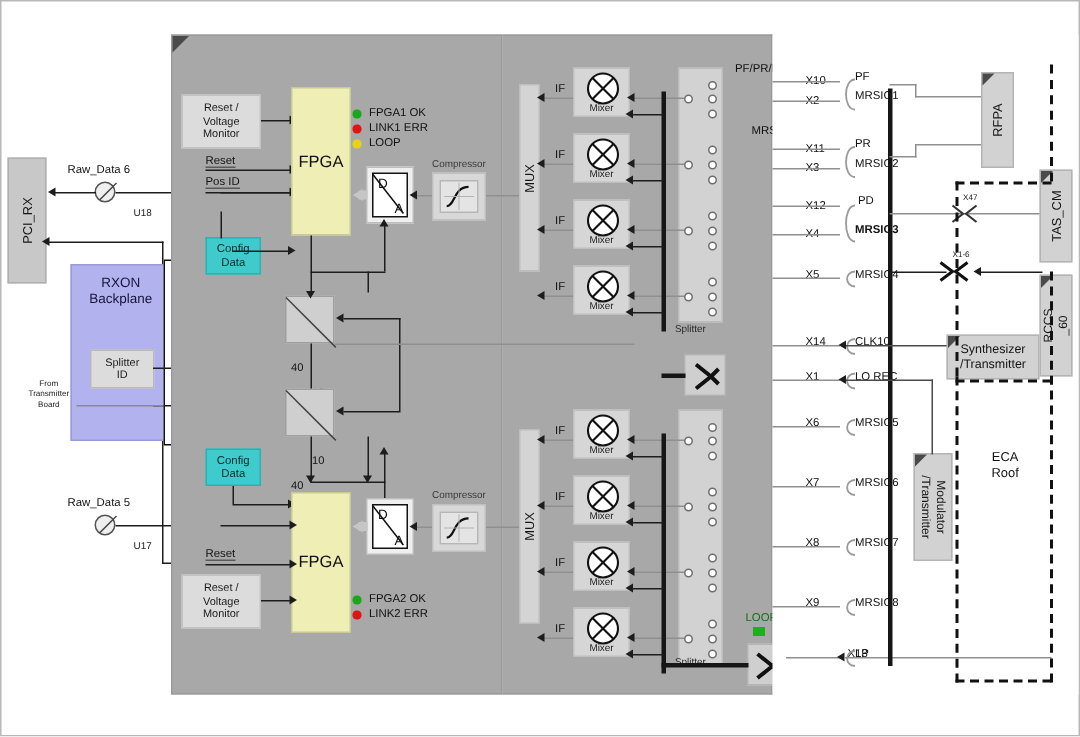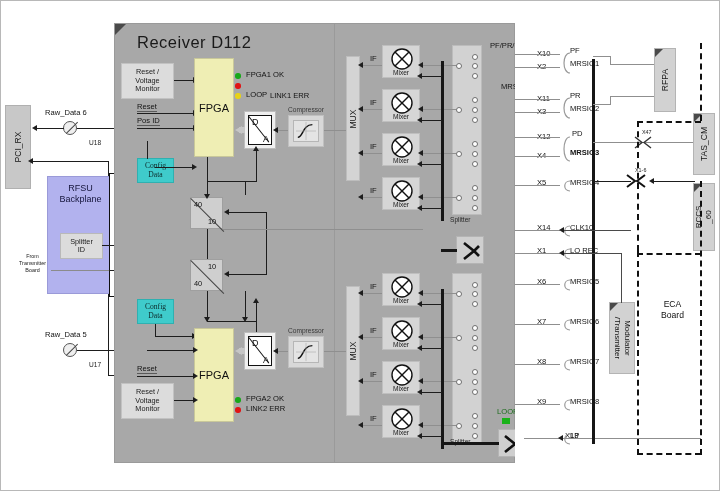--- a/index.html
+++ b/index.html
@@ -10,36 +10,36 @@
   
   .rx-board{background:#a8a8a8;border:1px solid #9a9a9a;}
   .corner-tri{position:absolute;left:0;top:0;width:0;height:0;
               border-left:11px solid #4a4a4a;border-bottom:11px solid transparent;}
   .ttl{font-size:16.5px;color:#1a1a1a;letter-spacing:.5px;}
   .gblk{background:#dcdcdc;border:1px solid #c2c2c2;display:flex;align-items:center;
         justify-content:center;text-align:center;font-size:7.3px;color:#1c1c1c;line-height:1.18;}
   .fpga{background:#efeeb4;border:1px solid #c9c89a;display:flex;align-items:center;
         justify-content:center;font-size:11px;color:#111;}
   .cfg{background:#3fcbcb;border:1px solid #2fb0b0;display:flex;align-items:center;
-       justify-content:center;text-align:center;font-size:7.6px;color:#0d2b2b;line-height:1.15;font-family:Liberation Serif, serif;}
+       justify-content:center;text-align:center;font-size:7.6px;color:#0d2b2b;line-height:1.15;}
   .bkpl{background:#b2b2ee;border:1px solid #9a9ad8;font-size:9px;color:#16163c;
         text-align:center;padding-top:6px;line-height:1.25;}
   .posid{background:#dcdcdc;border:1px solid #b9b9b9;display:flex;align-items:center;
          justify-content:center;text-align:center;font-size:7.3px;color:#1c1c1c;line-height:1.15;}
   .pciblk{background:#c8c8c8;border:1px solid #b0b0b0;}
   .vlab{position:absolute;left:50%;top:50%;transform:translate(-50%,-50%) rotate(-90deg);
         white-space:nowrap;font-size:8.6px;color:#151515;}
   .vlab2{position:absolute;left:50%;top:50%;transform:translate(-50%,-50%) rotate(90deg);
          white-space:nowrap;font-size:8px;color:#151515;text-align:center;line-height:1.2;}
   .mux{background:#d4d4d4;border:1px solid #bdbdbd;}
   .mixer{background:#d6d6d6;border:1px solid #bfbfbf;}
   .mixlab{position:absolute;left:0;right:0;bottom:1px;text-align:center;font-size:6.6px;color:#222;}
   .splt{background:#d2d2d2;border:1px solid #bcbcbc;}
   .atten{background:#cfcfcf;border:1px solid #9f9f9f;}
-  .att-n{position:absolute;font-size:7.4px;color:#111;}
+  .att-n{position:absolute;font-size:7.4px;color:#111;margin-top:40px;}
   .da{background:#efefef;border:1px solid #bdbdbd;}
   .dain{position:absolute;left:3px;top:3px;right:3px;bottom:3px;border:1.4px solid #111;background:#fff;}
   .comp{background:#d8d8d8;border:1px solid #c0c0c0;}
   .compin{position:absolute;left:4px;top:4px;right:4px;bottom:4px;border:1px solid #b6b6b6;background:#e4e4e4;}
   .swbox{background:#cfcfcf;border:1px solid #b4b4b4;}
   .conn{background:#d8d8d8;border:1px solid #b5b5b5;}
   .ext{background:#d2d2d2;border:1px solid #b4b4b4;}
   
   .lbl{position:absolute;font-size:7.6px;color:#121212;white-space:nowrap;}
   .lbl-s{position:absolute;font-size:6.6px;color:#1a1a1a;white-space:nowrap;}
@@ -104,21 +104,21 @@
     <div class="abs" style="left:9px;top:4px;width:0;height:8px;border-left:1.4px solid #111;"></div>
   </div>
   <span class="lbl-s" style="left:88px;top:360px;">U17</span>
 
   <div class="hlb" style="left:30px;top:160px;width:78px;"></div>
   <div class="ar-l" style="left:27px;top:157px;"></div>
   <div class="vlb" style="left:107px;top:160px;height:215px;"></div>
   <div class="hlb" style="left:107px;top:374px;width:18px;"></div>
 
   <div class="abs bkpl" style="left:46px;top:175px;width:67px;height:118px;">
-    <div style="white-space:pre-line;">RFSU
+    <div style="white-space:pre-line;">RXON
 Backplane</div>
   </div>
   <div class="abs" style="left:108px;top:172px;width:11px;height:124px;background:#fff;border:1.8px solid #101010;"></div>
   <div class="abs posid" style="left:59px;top:232px;width:43px;height:26px;">
     <span style="white-space:pre-line;">Splitter
 ID</span>
   </div>
   <div class="hlb" style="left:101px;top:244px;width:37px;"></div>
   <div class="ar-r" style="left:137px;top:241px;"></div>
   <span class="lbl" style="left:122px;top:232px;">Pos ID</span>
@@ -128,21 +128,20 @@
 
   <span class="lbl-t" style="left:18px;top:252px;white-space:pre-line;line-height:1.3;text-align:center;">From
 Transmitter
 Board</span>
   <div class="hl" style="left:50px;top:269px;width:58px;border-top:1.3px solid #8b8b8b;"></div>
 
   <div class="abs rx-board" style="left:113px;top:22px;width:221px;height:440px;">
     <div class="corner-tri"></div>
   </div>
   <div class="abs rx-board" style="left:334px;top:22px;width:180px;height:440px;border-left:none;"></div>
-  <span class="ttl abs" style="left:136px;top:32px;">Receiver  D112</span>
 
   <div class="abs gblk" style="left:120px;top:62px;width:53px;height:36px;">
     <span style="white-space:pre-line;">Reset /
 Voltage
 Monitor</span>
   </div>
   <div class="hlb" style="left:173px;top:79px;width:20px;"></div>
   <div class="ar-r" style="left:192px;top:76px;"></div>
 
   <span class="lbl und" style="left:136px;top:101px;">Reset</span>
@@ -153,21 +152,21 @@
   <div class="ar-r" style="left:192px;top:124px;"></div>
   <div class="hlb" style="left:146px;top:127px;width:47px;"></div>
 
   <div class="abs fpga" style="left:193px;top:57px;width:40px;height:99px;">
     <span>FPGA</span>
   </div>
 
   <div class="led" style="left:234px;top:72px;background:#19a819;"></div>
   <span class="lbl" style="left:245px;top:69px;">FPGA1 OK</span>
   <div class="led" style="left:234px;top:82px;background:#e01414;"></div>
-  <span class="lbl" style="left:245px;top:90px;margin-left:24px;">LINK1 ERR</span>
+  <span class="lbl" style="left:245px;top:79px;">LINK1 ERR</span>
   <div class="led" style="left:234px;top:92px;background:#e8d216;"></div>
   <span class="lbl" style="left:245px;top:89px;">LOOP</span>
 
   <div class="abs cfg" style="left:136px;top:157px;width:37px;height:25px;">
     <span style="white-space:pre-line;">Config
 Data</span>
   </div>
   <div class="vlb" style="left:146px;top:140px;height:18px;"></div>
   <div class="hlb" style="left:146px;top:140px;width:0px;"></div>
   <div class="vlb" style="left:154px;top:166px;height:0;"></div>
@@ -610,35 +609,40 @@
   </div>
   <div class="hlb" style="left:652px;top:180px;width:42px;"></div>
   <div class="ar-l" style="left:648px;top:177px;"></div>
   <div class="hlb" style="left:592px;top:180px;width:38px;"></div>
   <svg style="position:absolute;left:624px;top:172px;" width="22" height="16">
     <path d="M2 2 L10 8 L2 14" stroke="#111" stroke-width="2" fill="none"></path>
     <path d="M20 2 L12 8 L20 14" stroke="#111" stroke-width="2" fill="none"></path>
   </svg>
   <span class="lbl-t abs" style="left:634px;top:166px;">X1-6</span>
 
+  <div class="abs ext" style="left:630px;top:222px;width:62px;height:30px;display:flex;align-items:center;justify-content:center;text-align:center;font-size:8.3px;color:#151515;line-height:1.2;">
+    <div class="corner-tri" style="border-left-width:8px;border-bottom-width:8px;"></div>
+    <span style="white-space:pre-line;">Synthesizer
+/Transmitter</span>
+  </div>
   <div class="hl" style="left:562px;top:229px;width:68px;border-top:1.3px solid #4a4a4a;"></div>
   <div class="ar-l" style="left:558px;top:226px;"></div>
 
   <div class="abs ext" style="left:608px;top:301px;width:26px;height:72px;">
     <div class="corner-tri" style="border-left-width:8px;border-bottom-width:8px;"></div>
     <span class="vlab2" style="transform:translate(-50%,-50%) rotate(90deg);white-space:pre-line;">Modulator
 /Transmitter</span>
   </div>
   <div class="vl" style="left:620px;top:252px;height:50px;border-left:1.3px solid #4a4a4a;"></div>
   <div class="hl" style="left:562px;top:252px;width:59px;border-top:1.3px solid #4a4a4a;"></div>
   <div class="ar-l" style="left:558px;top:249px;"></div>
 
   <div class="dash-v" style="left:636px;top:120px;height:130px;"></div>
   <div class="dash-h" style="left:636px;top:120px;width:64px;"></div>
   <div class="dash-v" style="left:699px;top:42px;height:78px;"></div>
   <div class="dash-v" style="left:636px;top:250px;height:204px;"></div>
   <div class="dash-h" style="left:636px;top:252px;width:64px;"></div>
   <div class="dash-v" style="left:699px;top:180px;height:274px;"></div>
   <div class="dash-h" style="left:636px;top:452px;width:64px;"></div>
   <span class="lbl abs" style="left:660px;top:298px;white-space:pre-line;text-align:center;line-height:1.3;font-size:8.6px;">ECA
-Board</span>
+Roof</span>
 
 </div>
 
 </body></html>

